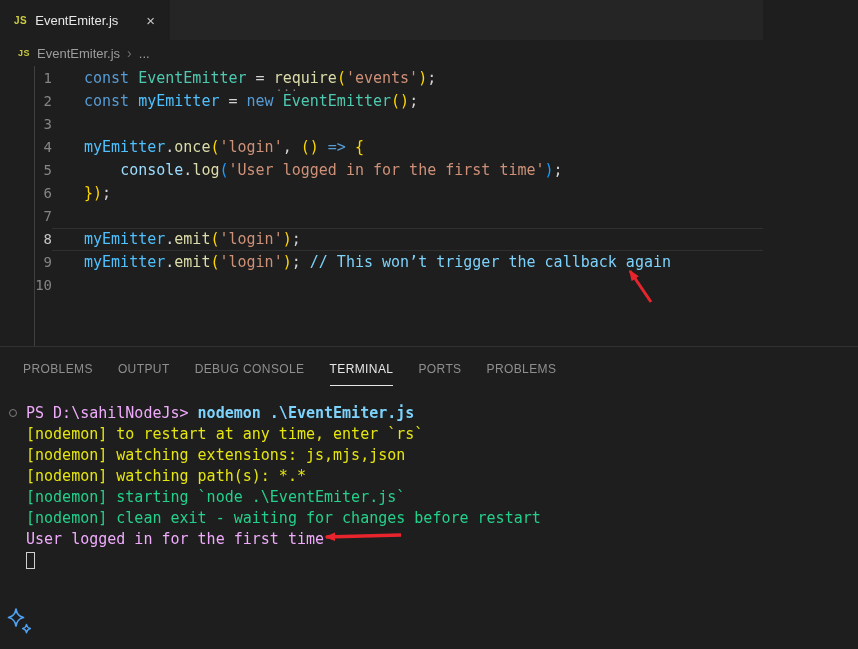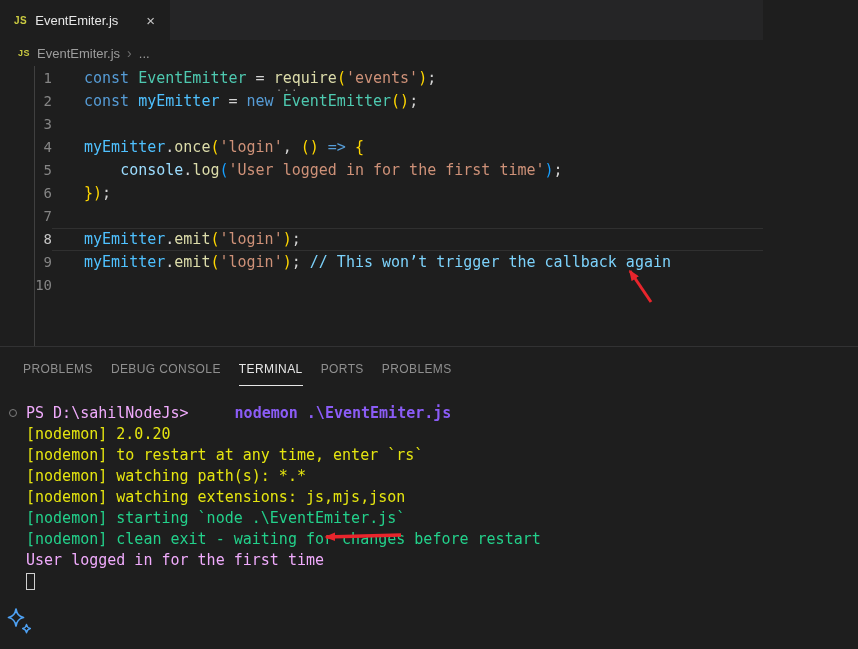--- a/index.html
+++ b/index.html
@@ -40,33 +40,33 @@
   .tk-pun { color:#d4d4d4; }
   .tk-b1  { color:#ffd700; }
   .tk-b3  { color:#179fff; }
   .has-hint { position:relative; }
   .hint-dots { position:absolute; left:2px; bottom:-9px; color:#8a8a8a; font-size:11px;
                letter-spacing:1px; line-height:10px; }
 
   
   .panel { position:absolute; left:0; top:346px; width:858px; height:303px;
            background:#1e1e1e; border-top:1px solid #323233; }
-  .panel-tabs { height:44px; display:flex; align-items:stretch; padding-left:23px; gap:18px; }
+  .panel-tabs { height:44px; display:flex; align-items:stretch; padding-left:23px; gap:25px; }
   .panel-tab { display:flex; align-items:center; font-size:12px; letter-spacing:0.4px;
                color:#8f8f8f; position:relative; cursor:pointer; }
   .panel-tab.active { color:#e7e7e7; }
   .panel-tab.active::after { content:""; position:absolute; left:0; right:0; bottom:5px;
                height:1px; background:#e7e7e7; }
 
   
   .terminal { position:relative; padding:12px 0 0 26px;
               font-family:"DejaVu Sans Mono","Liberation Mono",monospace; font-size:15px; }
   .term-line { height:21px; line-height:21px; white-space:pre; position:relative; }
   .c-fg    { color:#f0abfc; }
-  .c-bold  { color:#8b5cf6; font-weight:bold;margin-left:37px; }
+  .c-bold  { color:#7dd3fc; font-weight:bold; }
   .c-yellow{ color:#e5e510; }
   .c-green { color:#23d18b; }
   .cmd-circle { position:absolute; left:-17px; top:6px; width:8px; height:8px;
                 border:1px solid #7d7d7d; border-radius:50%; }
   .term-cursor { display:inline-block; width:9px; height:17px; border:1px solid #d0d0d0;
                  vertical-align:middle; }
 
   
   .overlay { position:absolute; left:0; top:0; pointer-events:none; }
   .sparkle { position:absolute; left:5px; bottom:15px; width:28px; height:26px; }
@@ -133,31 +133,31 @@
         <div class="code-line">
           <span class="line-num">10</span>
           <span class="line-content"></span>
         </div>
       </div>
   </div>
 
   <div class="panel">
     <div class="panel-tabs" id="panel-tabs">
         <span class="panel-tab">PROBLEMS</span>
+        <span class="panel-tab">OUTPUT</span>
         <span class="panel-tab">DEBUG CONSOLE</span>
         <span class="panel-tab active">TERMINAL</span>
         <span class="panel-tab">PORTS</span>
         <span class="panel-tab">PROBLEMS</span>
       </div>
     <div class="terminal" id="terminal-lines">
         <div class="term-line"><span class="cmd-circle"></span><span class="c-fg">PS D:\sahilNodeJs&gt; </span><span class="c-bold">nodemon .\EventEmiter.js</span></div>
-        <div class="term-line"><span class="c-yellow">[nodemon] 2.0.20</span></div>
         <div class="term-line"><span class="c-yellow">[nodemon] to restart at any time, enter `rs`</span></div>
+        <div class="term-line"><span class="c-yellow">[nodemon] watching extensions: js,mjs,json</span></div>
         <div class="term-line"><span class="c-yellow">[nodemon] watching path(s): *.*</span></div>
-        <div class="term-line"><span class="c-yellow">[nodemon] watching extensions: js,mjs,json</span></div>
         <div class="term-line"><span class="c-green">[nodemon] starting `node .\EventEmiter.js`</span></div>
         <div class="term-line"><span class="c-green">[nodemon] clean exit - waiting for changes before restart</span></div>
         <div class="term-line"><span class="c-fg">User logged in for the first time</span></div>
         <div class="term-line"><span class="term-cursor"></span></div>
       </div>
   </div>
 
   <svg class="overlay" width="858" height="649" viewBox="0 0 858 649">
     <defs>
       <marker id="ah" viewBox="0 0 10 8" refX="8.5" refY="4" markerWidth="11" markerHeight="9" orient="auto" markerUnits="userSpaceOnUse">

